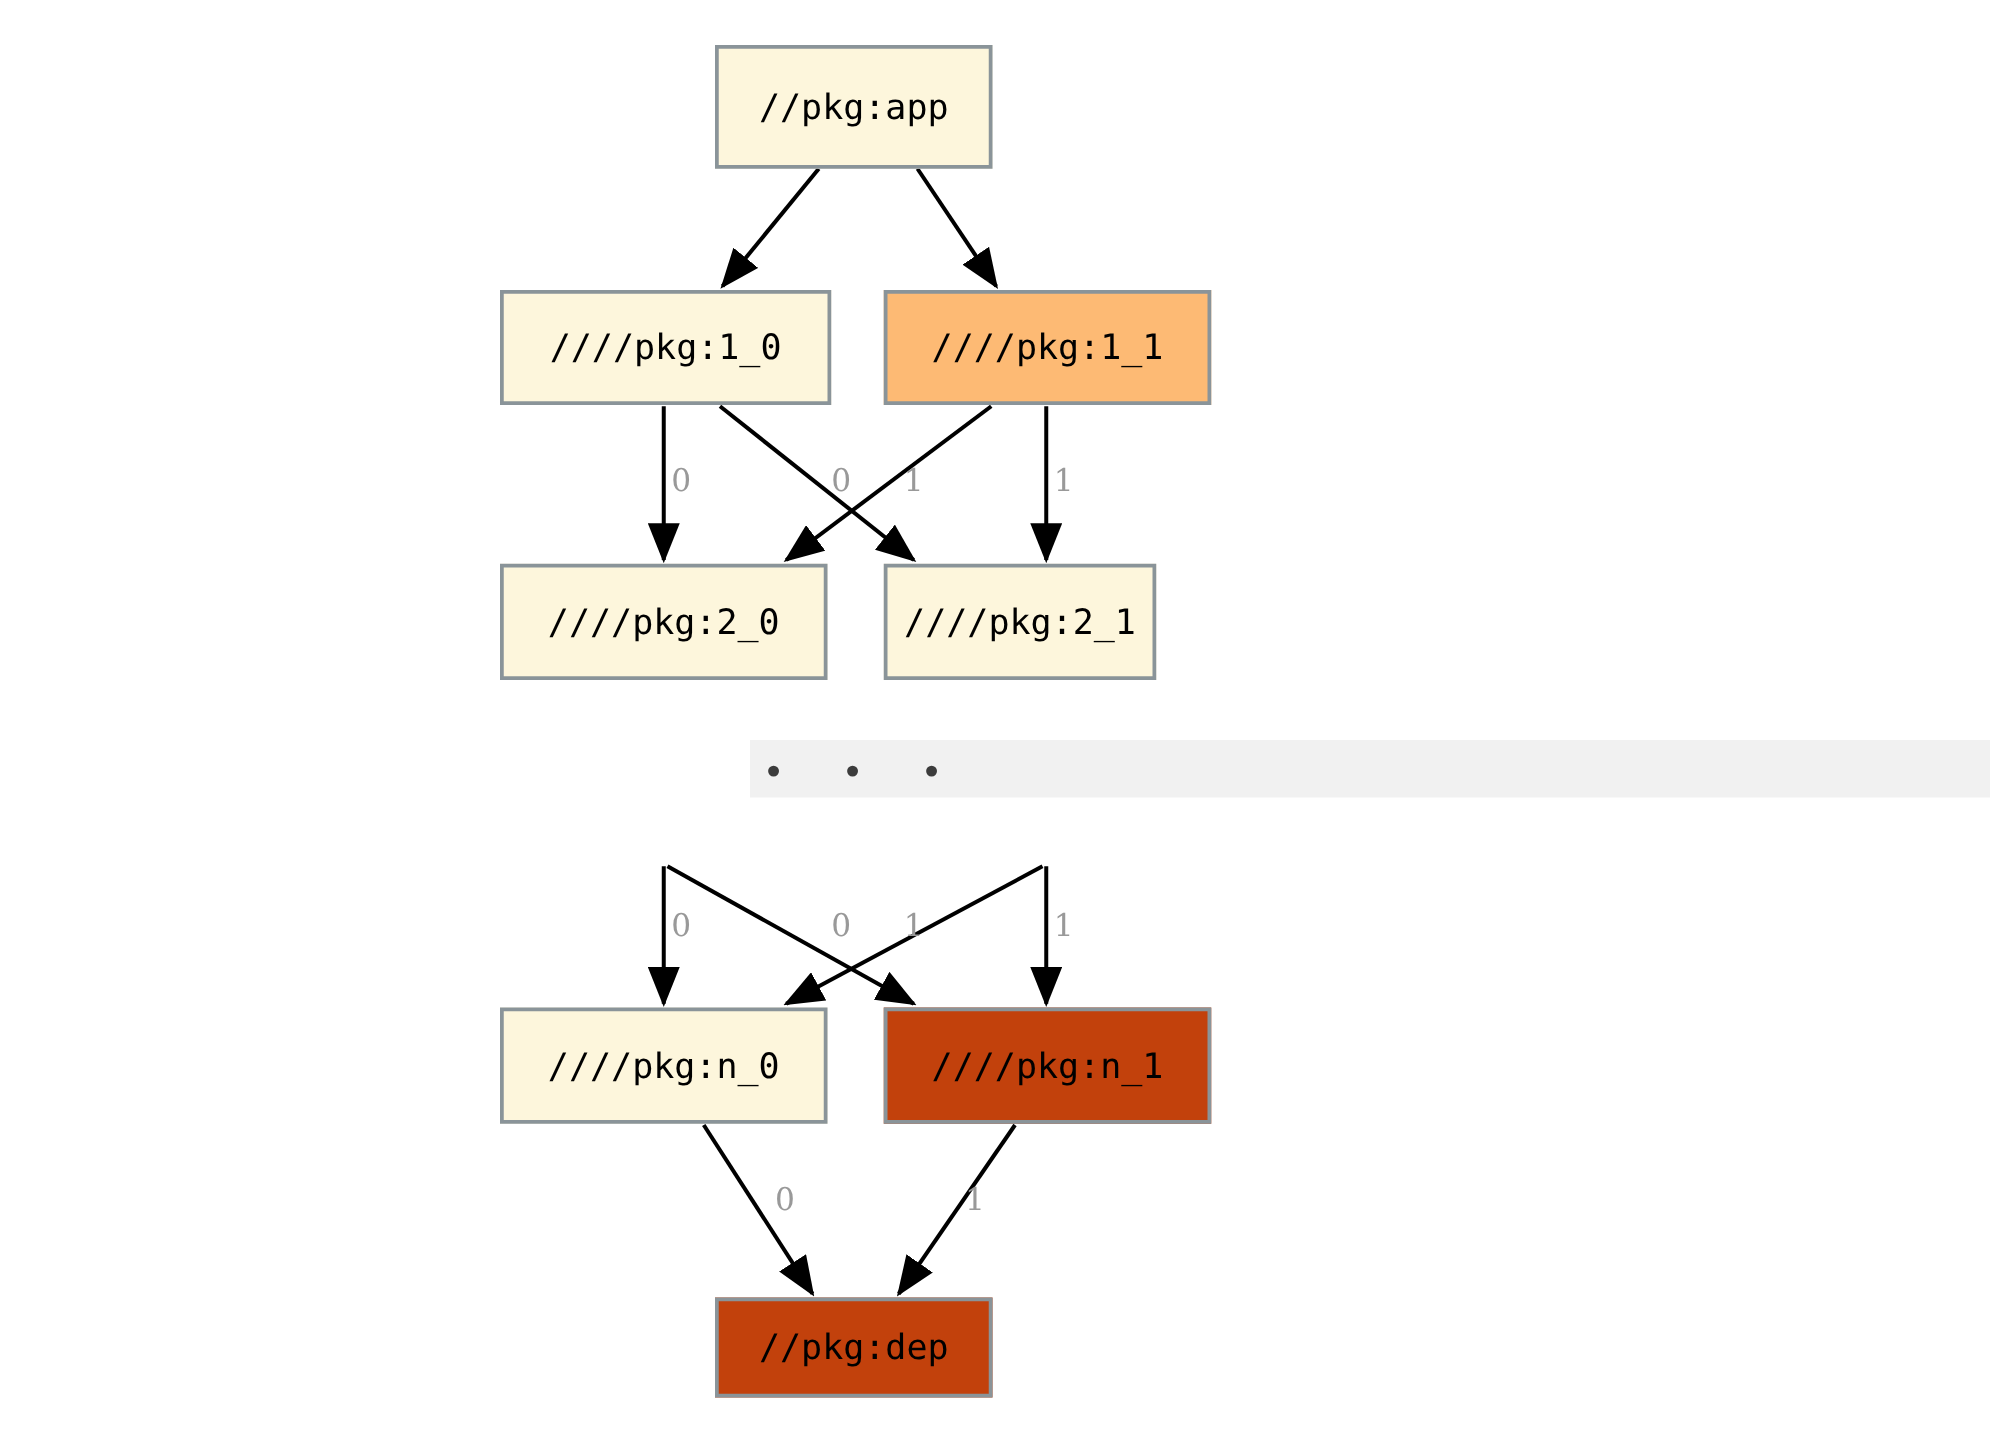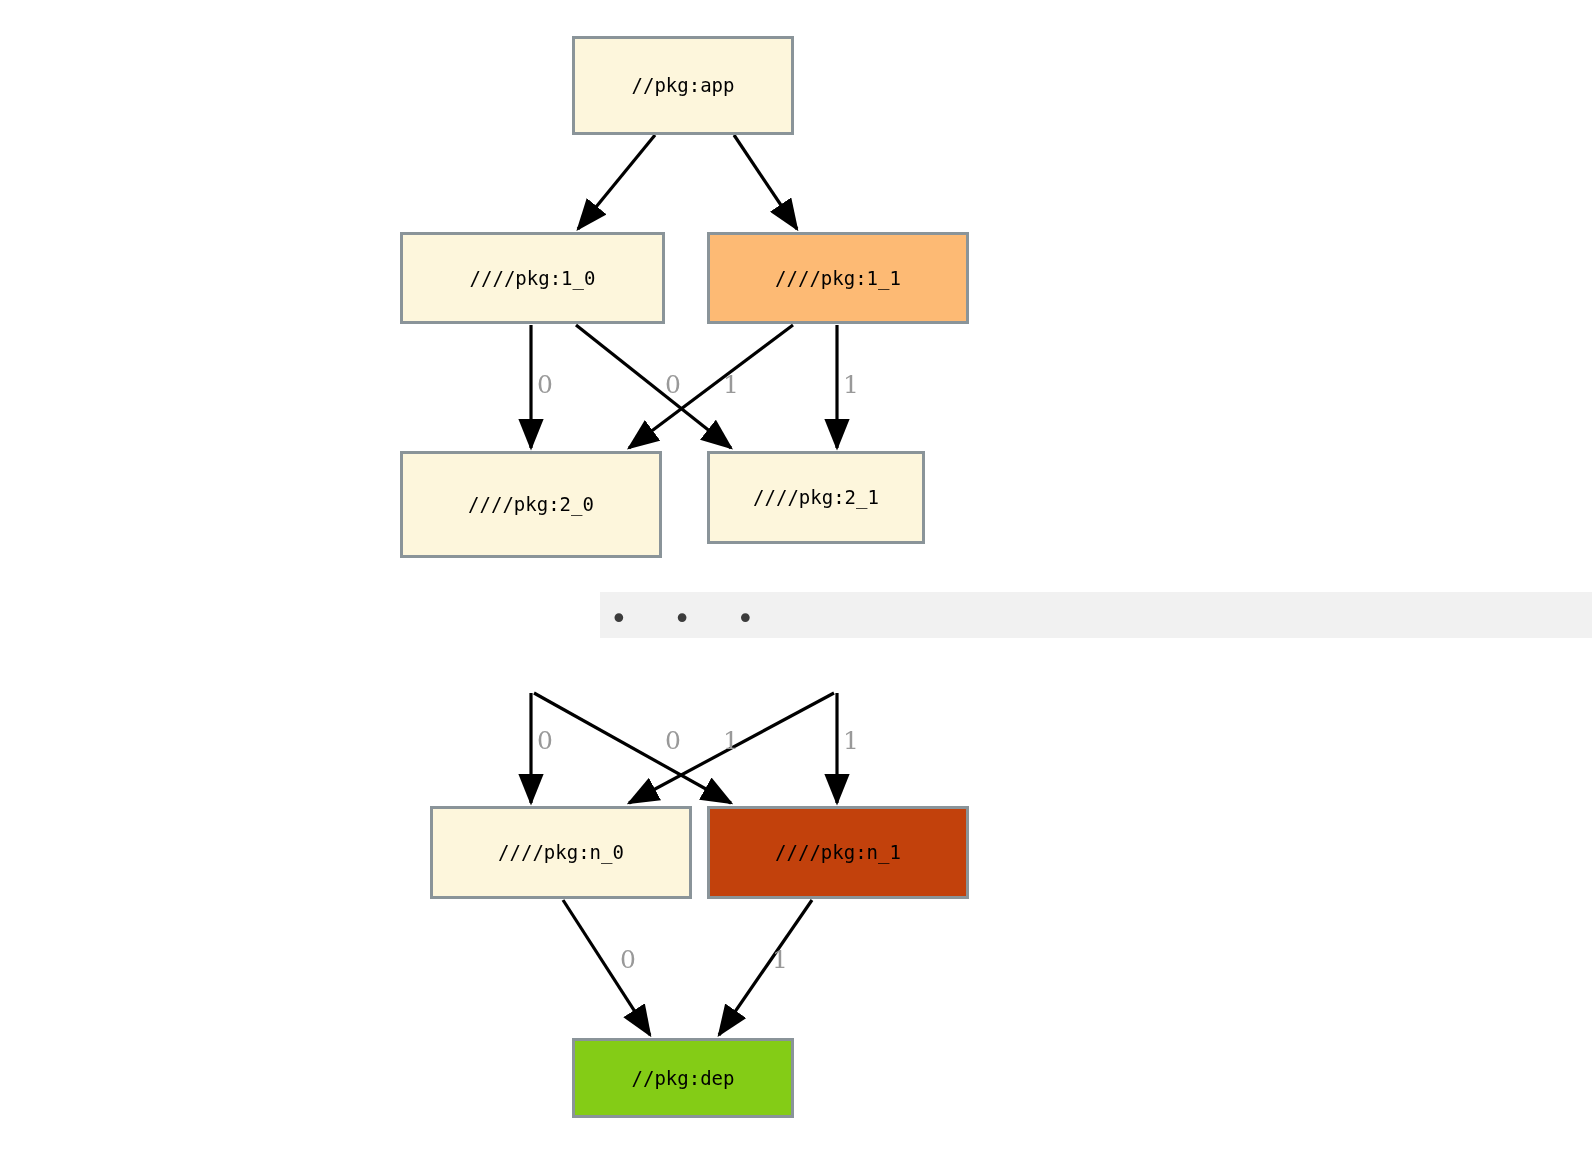--- a/index.html
+++ b/index.html
@@ -28,21 +28,21 @@
     position: absolute;
     box-sizing: border-box;
     background: #fdf6dc;
     border: 3px solid #8a9499;
     display: flex;
     align-items: center;
     justify-content: center;
   }
   .node-label {
     font-family: "DejaVu Sans Mono", monospace;
-    font-size: 19px;
+    font-size: 28px;
     color: #000000;
     letter-spacing: 0px;
     white-space: nowrap;
     line-height: 1;
   }
   .edge-label {
     position: absolute;
     font-family: "DejaVu Serif", serif;
     font-size: 25px;
     color: #999999;
@@ -95,33 +95,33 @@
   <div id="nodes-layer">
       <div class="node-box" style="left: 572px; top: 36px; width: 222px; height: 99px; background: rgb(253, 246, 220); border-color: rgb(138, 148, 153);">
         <span class="node-label">//pkg:app</span>
       </div>
       <div class="node-box" style="left: 400px; top: 232px; width: 265px; height: 92px; background: rgb(253, 246, 220); border-color: rgb(138, 148, 153);">
         <span class="node-label">////pkg:1_0</span>
       </div>
       <div class="node-box" style="left: 707px; top: 232px; width: 262px; height: 92px; background: #fdba74; border-color: rgb(138, 148, 153);">
         <span class="node-label">////pkg:1_1</span>
       </div>
-      <div class="node-box" style="left: 400px; top: 451px; width: 262px; height: 107px; background: rgb(253, 246, 220); border-color: rgb(138, 148, 153);">
+      <div class="node-box" style="left: 400px; top: 451px; width: 262px; height: 93px; background: rgb(253, 246, 220); border-color: rgb(138, 148, 153);">
         <span class="node-label">////pkg:2_0</span>
       </div>
       <div class="node-box" style="left: 707px; top: 451px; width: 218px; height: 93px; background: rgb(253, 246, 220); border-color: rgb(138, 148, 153);">
         <span class="node-label">////pkg:2_1</span>
       </div>
-      <div class="node-box" style="left: 400px; top: 806px; width: 262px; height: 93px; background: rgb(253, 246, 220); border-color: rgb(138, 148, 153); margin-left: 30px;">
+      <div class="node-box" style="left: 400px; top: 806px; width: 262px; height: 93px; background: rgb(253, 246, 220); border-color: rgb(138, 148, 153);">
         <span class="node-label">////pkg:n_0</span>
       </div>
       <div class="node-box" style="left: 707px; top: 806px; width: 262px; height: 93px; background: #c2410c; border-color: rgb(138, 148, 153);">
         <span class="node-label">////pkg:n_1</span>
       </div>
-      <div class="node-box" style="left: 572px; top: 1038px; width: 222px; height: 80px; background: #84cc16; border-color: rgb(138, 148, 153); text-align: center;">
+      <div class="node-box" style="left: 572px; top: 1038px; width: 222px; height: 80px; background: #c2410c; border-color: rgb(138, 148, 153); text-align: center;">
         <span class="node-label">//pkg:dep</span>
       </div>
     </div>
 
   <div id="edge-labels-layer">
       <span class="edge-label" style="left: 537px; top: 372px; color: rgb(153, 153, 153);">0</span>
       <span class="edge-label" style="left: 665px; top: 372px; color: rgb(153, 153, 153);">0</span>
       <span class="edge-label" style="left: 723px; top: 372px; color: rgb(153, 153, 153);">1</span>
       <span class="edge-label" style="left: 843px; top: 372px; color: rgb(153, 153, 153);">1</span>
       <span class="edge-label" style="left: 537px; top: 728px; color: rgb(153, 153, 153);">0</span>

